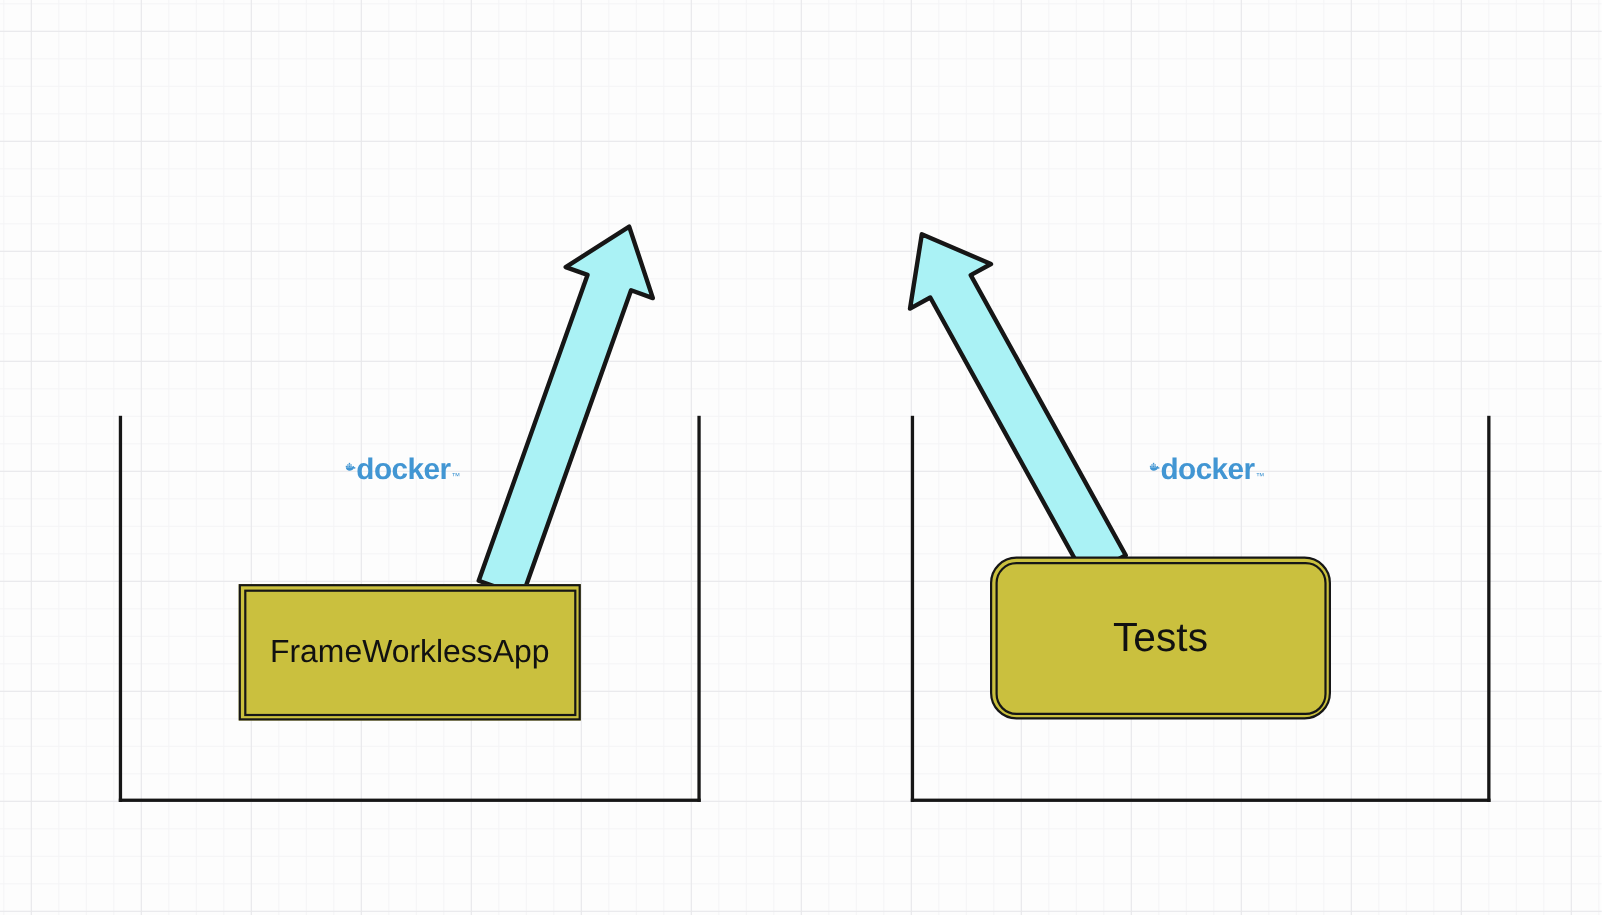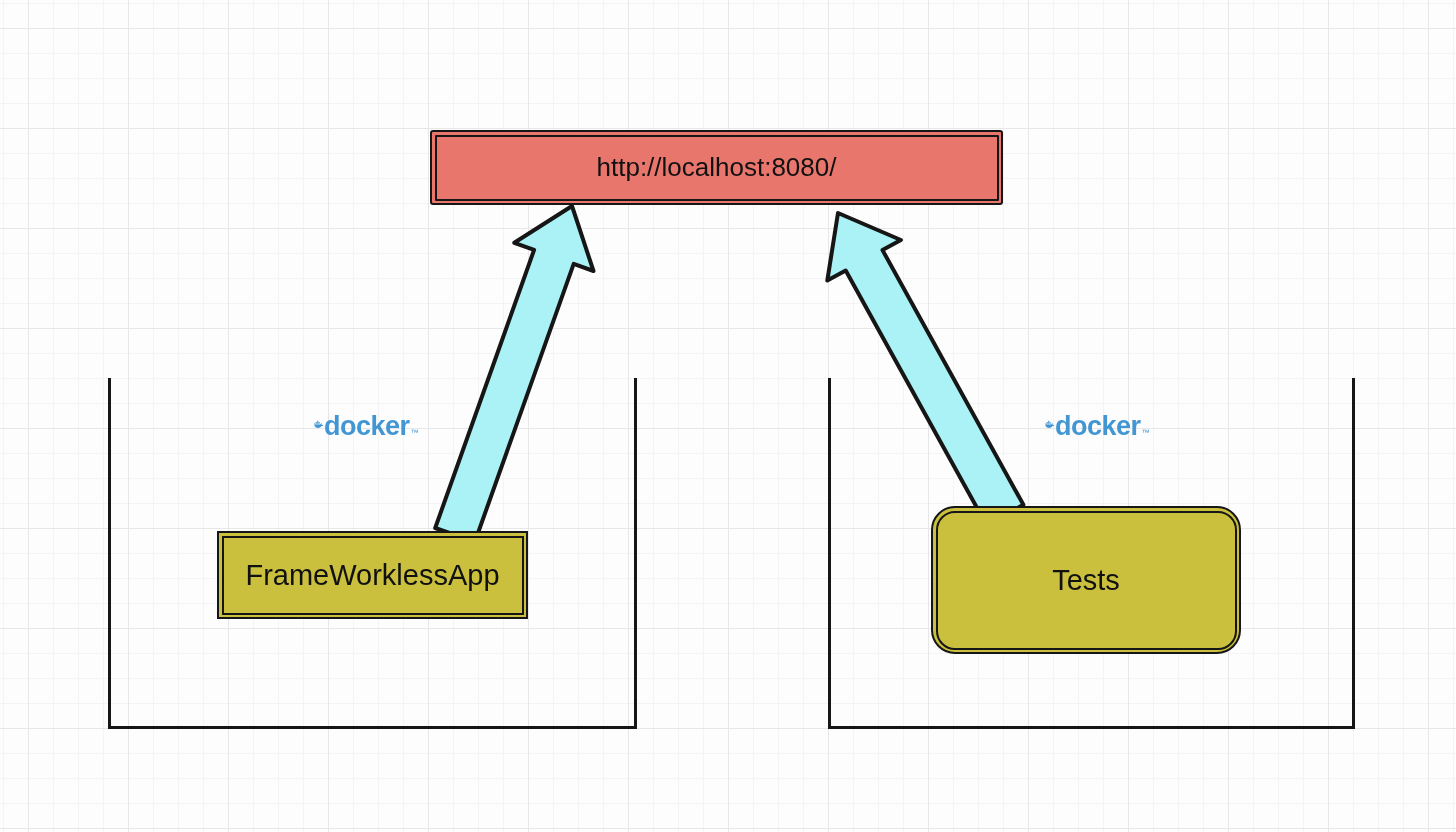--- a/index.html
+++ b/index.html
@@ -67,28 +67,28 @@
     pointer-events:none;
   }
   .url-node{
     left:430px;top:130px;width:573px;height:75px;
     background:var(--url-node-fill);
     font-size:26px;
     border-radius:3px;
   }
   .url-node::after{border-radius:1px;}
   .app-node{
-    left:217px;top:531px;width:311px;height:88px;
+    left:217px;top:531px;width:311px;height:124px;
     background:var(--app-node-fill);
     font-size:29px;
   }
   .tests-node{
-    left:931px;top:506px;width:310px;height:148px;
+    left:900px;top:506px;width:310px;height:148px;
     background:var(--app-node-fill);
-    font-size:29px;
+    font-size:37px;
     border-radius:24px;
   }
   .tests-node::after{border-radius:19px;}
 
   
   .docker-logo{
     position:absolute;
     width:104px;
     z-index:2;
     display:flex;align-items:center;
@@ -152,23 +152,20 @@
         <rect x="2" y="28" width="13" height="12"></rect>
         <rect x="17" y="28" width="13" height="12"></rect>
         <rect x="32" y="28" width="13" height="12"></rect>
         <rect x="47" y="28" width="13" height="12"></rect>
         <path d="M3 42 L63 42 C66 32 75 27 84 30 C82 35 78 39 73 41 C82 39 93 43 98 50 C93 55 85 57 78 54 C72 67 58 75 41 75 C20 75 5 61 3 42 Z"></path>
       </g>
     </svg>
     <div class="docker-word"><span>docker</span><span class="tm">™</span></div>
   </div>
 
-  <div class="node url-node">
-    <span>http://localhost:8080/</span>
-  </div>
 
   <div class="node app-node">
     <span>FrameWorklessApp</span>
   </div>
 
   <div class="node tests-node">
     <span>Tests</span>
   </div>
 
 </div>

